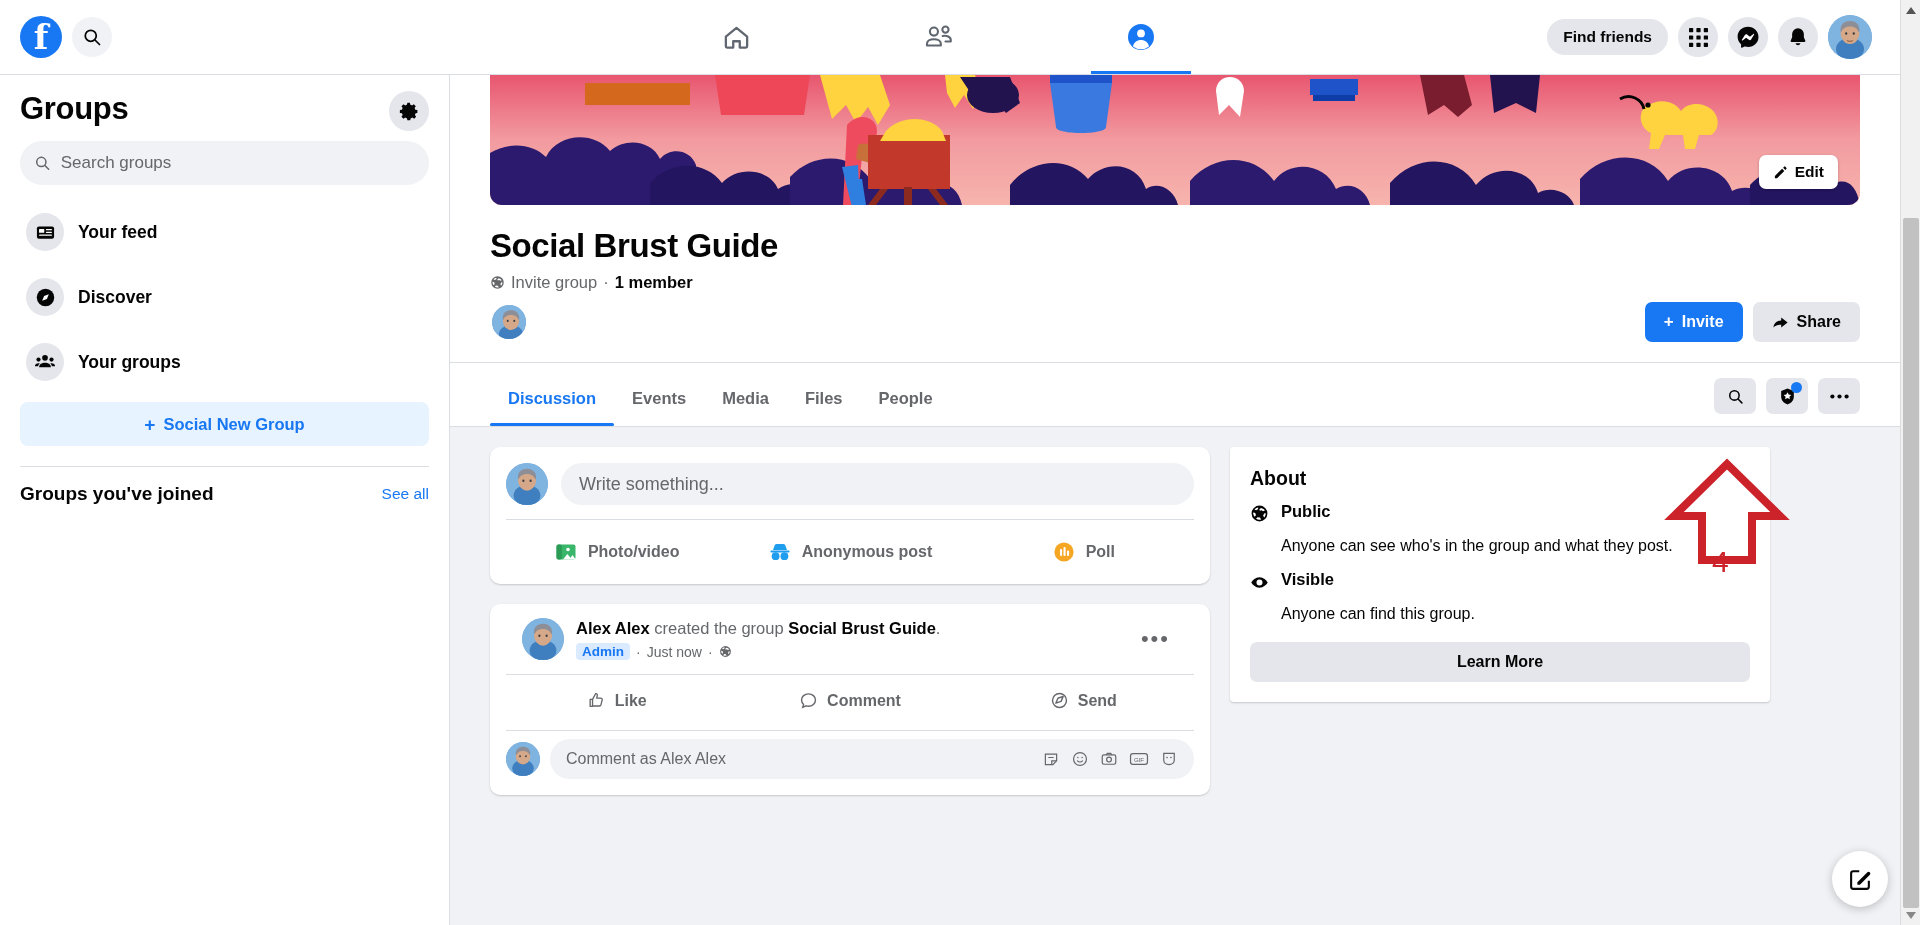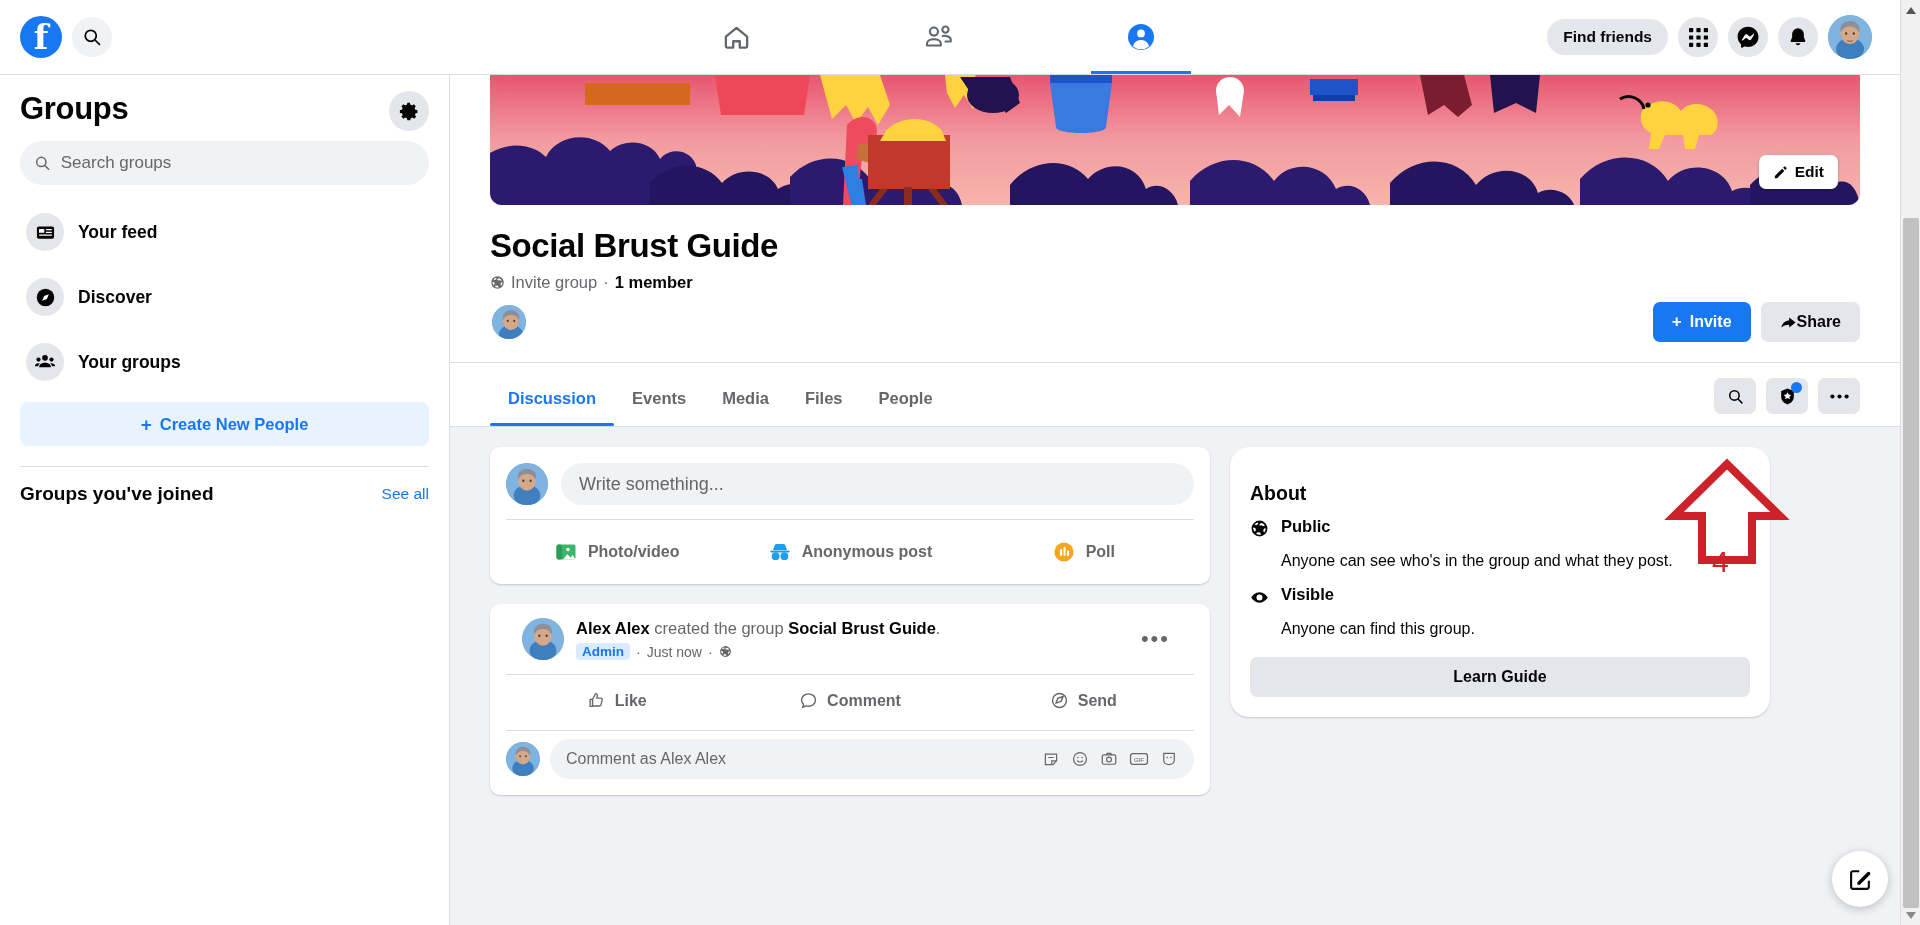--- a/index.html
+++ b/index.html
@@ -143,21 +143,21 @@
   .g-btns { display: flex; gap: 10px; }
   .btn-primary {
     background: #1877f2; color: #fff; border: none; border-radius: 7px;
     padding: 10px 19px; font-size: 16px; font-weight: bold; cursor: pointer;
     display: flex; align-items: center; gap: 8px;
     font-family: "Liberation Sans", sans-serif;
   }
   .btn-grey {
     background: #e4e6eb; color: #050505; border: none; border-radius: 7px;
     padding: 10px 19px; font-size: 16px; font-weight: bold; cursor: pointer;
-    display: flex; align-items: center; 
+    display: flex; align-items: center; gap: 8px;
     font-family: "Liberation Sans", sans-serif;
   }
   .tabs-row {
     display: flex; align-items: flex-end; justify-content: space-between;
     padding: 14px 40px 0 40px; border-top: 1px solid #dadde1; margin-top: 20px;
   }
   .tabs { display: flex; }
   .tab {
     padding: 12px 18px 18px; font-size: 16.5px; font-weight: bold;
     color: #65676b; cursor: pointer; position: relative;
@@ -225,21 +225,21 @@
     display: flex; align-items: center; padding: 0 16px;
   }
   .comment-box input {
     flex: 1; border: none; background: transparent; outline: none;
     font-size: 16px; color: #65676b; font-family: "Liberation Sans", sans-serif;
   }
   .comment-box input::placeholder { color: #65676b; }
   .comment-icons { display: flex; gap: 11px; align-items: center; }
 
   
-  .about-card { background: #fff; border-radius: 19px; box-shadow: 0 1px 2px rgba(0,0,0,.18); padding: 35px 20px 20px; }
+  .about-card { background: #fff; border-radius: 4px; box-shadow: 0 1px 2px rgba(0,0,0,.18); padding: 20px 20px 20px; }
   .about-title { font-size: 19.5px; font-weight: bold; margin-bottom: 12px; }
   .about-item { display: flex; gap: 12px; margin-bottom: 14px; }
   .about-item-body { flex: 1; }
   .about-h { font-size: 16.5px; font-weight: bold; }
   .about-p { font-size: 16px; color: #050505; line-height: 1.32; margin-top: 14px; }
   .learn-more {
     width: 100%; height: 40px; background: #e4e6eb; border: none; border-radius: 7px;
     font-size: 16px; font-weight: bold; cursor: pointer; color: #050505;
     font-family: "Liberation Sans", sans-serif; margin-top: 4px;
   }
@@ -407,21 +407,21 @@
           <path d="M1 16.6c0-2 1.7-3.2 3.9-3.2.5 0 1 .1 1.4.2-1 .8-1.7 1.8-1.9 3z"></path>
           <circle cx="19.1" cy="9.3" r="2.3"></circle>
           <path d="M23 16.6c0-2-1.7-3.2-3.9-3.2-.5 0-1 .1-1.4.2 1 .8 1.7 1.8 1.9 3z"></path>
         </svg>
       </div>
       <div class="sb-label">Your groups</div>
     </div>
 
     <button class="create-btn">
       <span style="font-size:19px;line-height:19px;">+</span>
-      <span>Create New People</span>
+      <span>Social New Group</span>
     </button>
 
     <div class="sb-divider"></div>
 
     <div class="joined-row">
       <div class="joined-title">Groups you've joined</div>
       <div class="see-all">See all</div>
     </div>
   </div>
 
@@ -757,21 +757,21 @@
                 <path d="M12 5.4c-5 0-9 4.1-10.4 6.6 1.4 2.5 5.4 6.6 10.4 6.6s9-4.1 10.4-6.6C21 9.5 17 5.4 12 5.4zm0 10.4a3.8 3.8 0 1 1 0-7.6 3.8 3.8 0 0 1 0 7.6z"></path>
                 <circle cx="12" cy="12" r="2.2" fill="#fff"></circle>
               </svg>
             </span>
             <div class="about-item-body">
               <div class="about-h">Visible</div>
               <div class="about-p">Anyone can find this group.</div>
             </div>
           </div>
 
-          <button class="learn-more">Learn Guide</button>
+          <button class="learn-more">Learn More</button>
         </div>
       </div>
     </div>
   </div>
 
   <button class="fab">
     <span style="display:flex;">
       <svg class="ico" width="25" height="25" viewBox="0 0 24 24" fill="none" stroke="#050505" stroke-width="2" stroke-linejoin="round">
         <path d="M20 13.2V19a2 2 0 0 1-2 2H5a2 2 0 0 1-2-2V6a2 2 0 0 1 2-2h5.8"></path>
         <path d="M9 14.6 18.6 5a1.7 1.7 0 0 1 2.4 2.4L11.4 17H9z" fill="#050505" stroke="none"></path>

